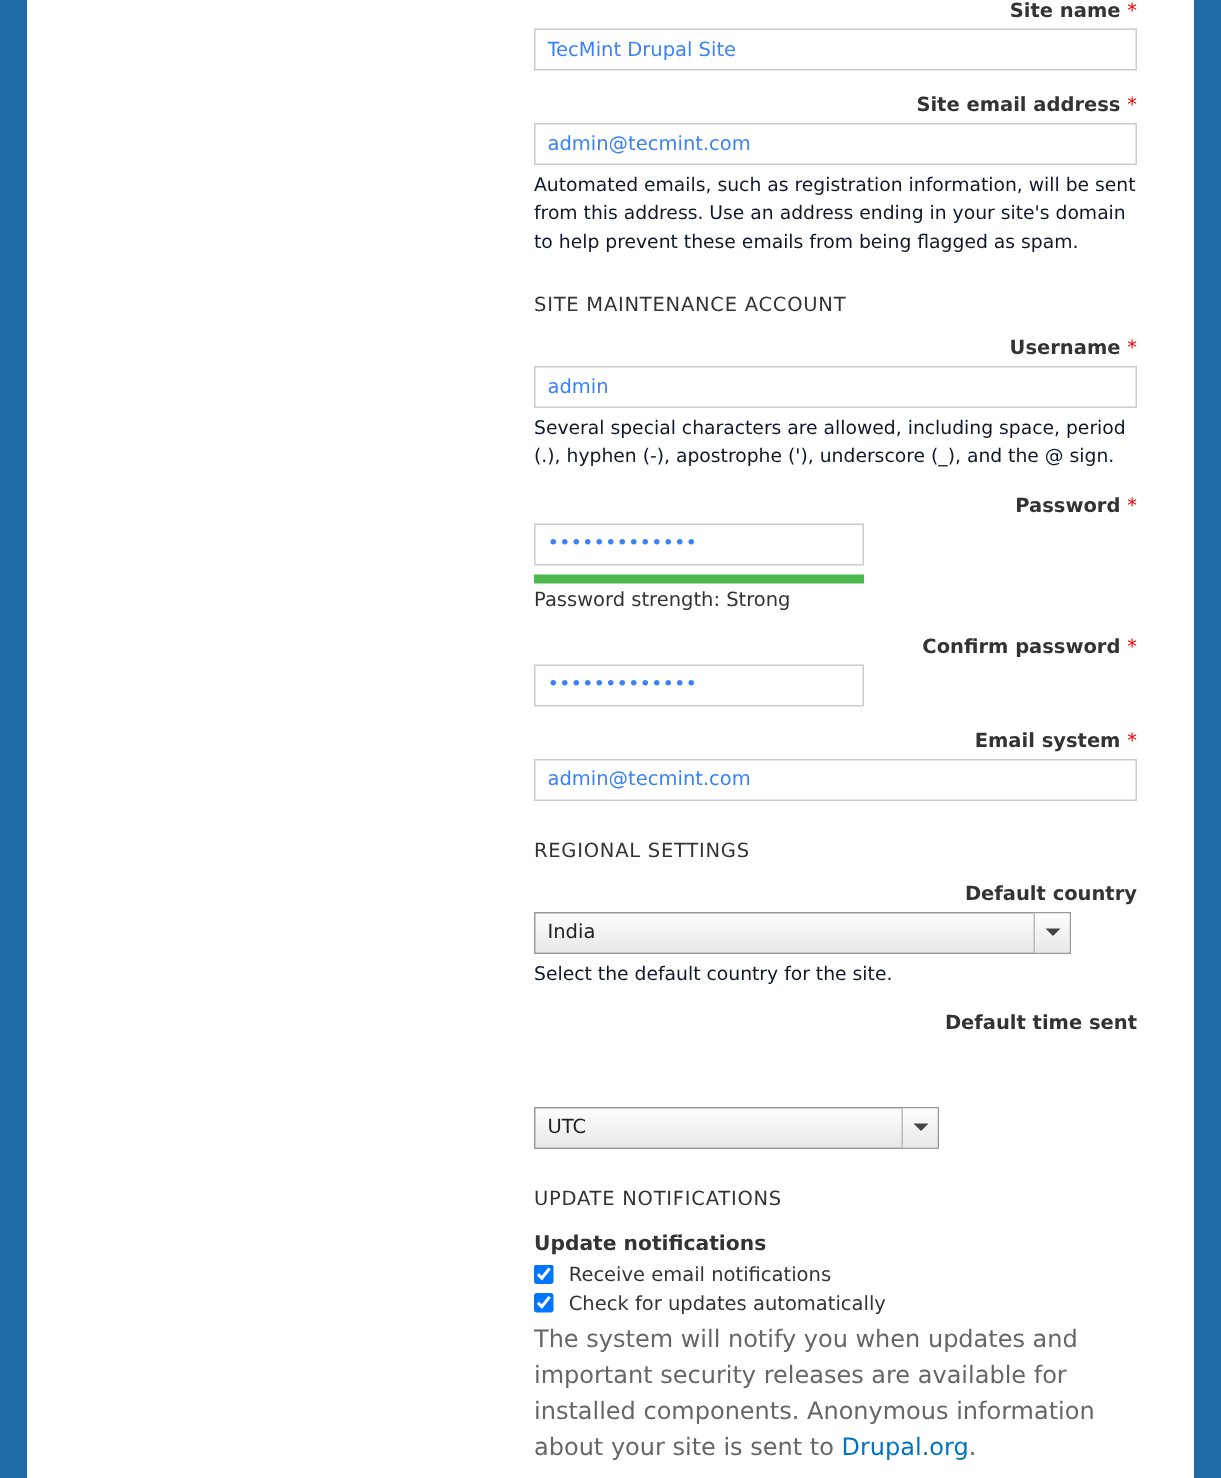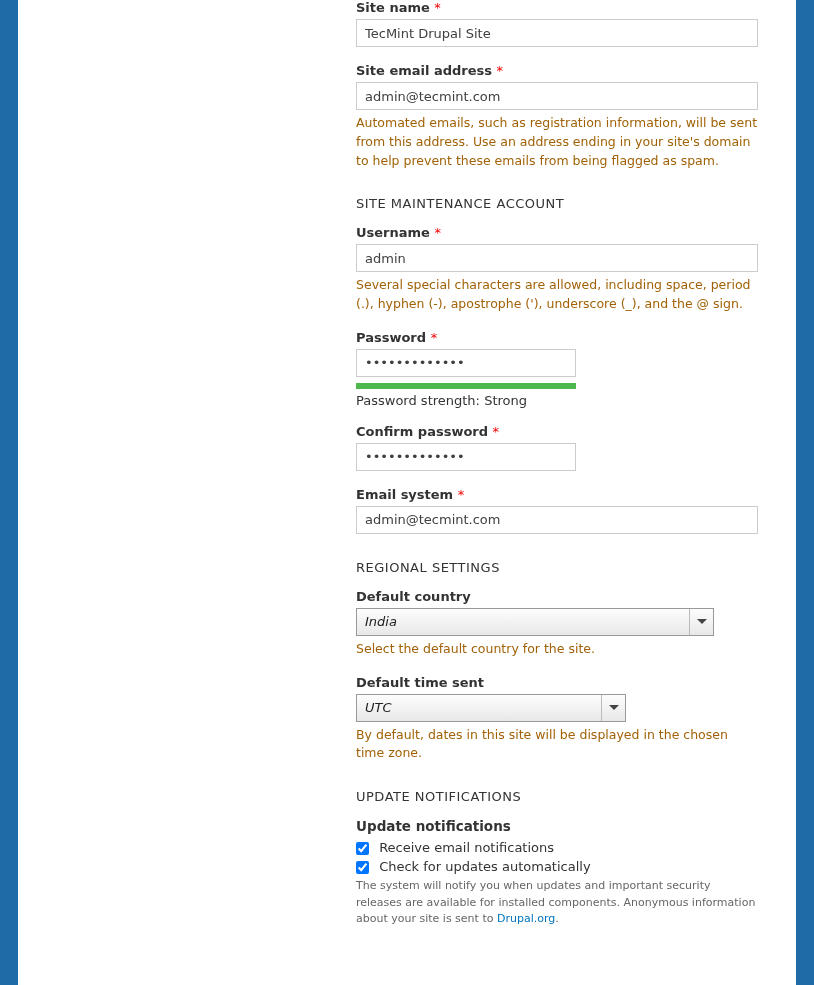--- a/index.html
+++ b/index.html
@@ -20,40 +20,41 @@
     padding: 0 38px 20px 338px;
     min-height: 985px;
   }
   .form-item { margin-bottom: 16px; }
   .label {
     font-weight: bold;
     font-size: 13px;
     color: #333;
     display: block;
     margin-bottom: 4px;
+    text-align: right;
   }
   .req { color: #e00; font-weight: normal; }
   input.text, .select {
     width: 100%;
     padding: 5px 8px;
     font-size: 13px;
-    color: #404040;
+    color: #3b82f6;
     border: 1px solid #ccc;
     background: #fff;
     font-family: inherit;
   }
   input.text { height: 28px; }
   .desc {
     font-size: 12.5px;
-    color: #a16207;
+    color: #0f172a;
     line-height: 1.5;
     margin-top: 4px;
   }
   .desc-sm {
-    font-size: 11px;
+    font-size: 16px;
     color: #666;
     line-height: 1.5;
     margin-top: 4px;
   }
   .fieldset-legend {
     font-weight: normal;
     font-size: 13px;
     color: #333;
     text-transform: uppercase;
     letter-spacing: 0.5px;
@@ -70,30 +71,29 @@
     font-size: 13px;
     color: #333;
     margin-top: 4px;
   }
   .match-yes { color: #2a7d2a; font-weight: bold; }
   .select-wrap {
     position: relative;
     display: inline-block;
   }
   .select-wrap.wide { width: 358px; }
-  .select-wrap.med { width: 270px; }
+  .select-wrap.med { width: 270px; margin-top: 44px; }
   .select {
     appearance: none;
     -webkit-appearance: none;
     height: 28px;
     background: linear-gradient(#fdfdfd, #e8e8e8);
     border: 1px solid #999;
     padding-right: 28px;
     color: #222;
-    font-style: italic;
   }
   .select-arrow {
     position: absolute;
     right: 1px; top: 1px;
     width: 24px; height: 26px;
     display: flex; align-items: center; justify-content: center;
     pointer-events: none;
     border-left: 1px solid #bbb;
     background: linear-gradient(#fdfdfd, #e8e8e8);
   }
@@ -194,21 +194,20 @@
   <div class="form-item">
     <label class="label">Default time sent</label>
     <div class="select-wrap med">
       <select class="select">
         <option>UTC</option>
       </select>
       <div class="select-arrow">
             <div class="tri"></div>
           </div>
     </div>
-    <div class="desc">By default, dates in this site will be displayed in the chosen time zone.</div>
   </div>
 
   <div class="fieldset-legend">UPDATE NOTIFICATIONS</div>
 
   <div class="form-item">
     <div class="update-heading">Update notifications</div>
     <div class="check-row">
       <label>
         <input type="checkbox" checked="" style="">
         <span>Receive email notifications</span>

